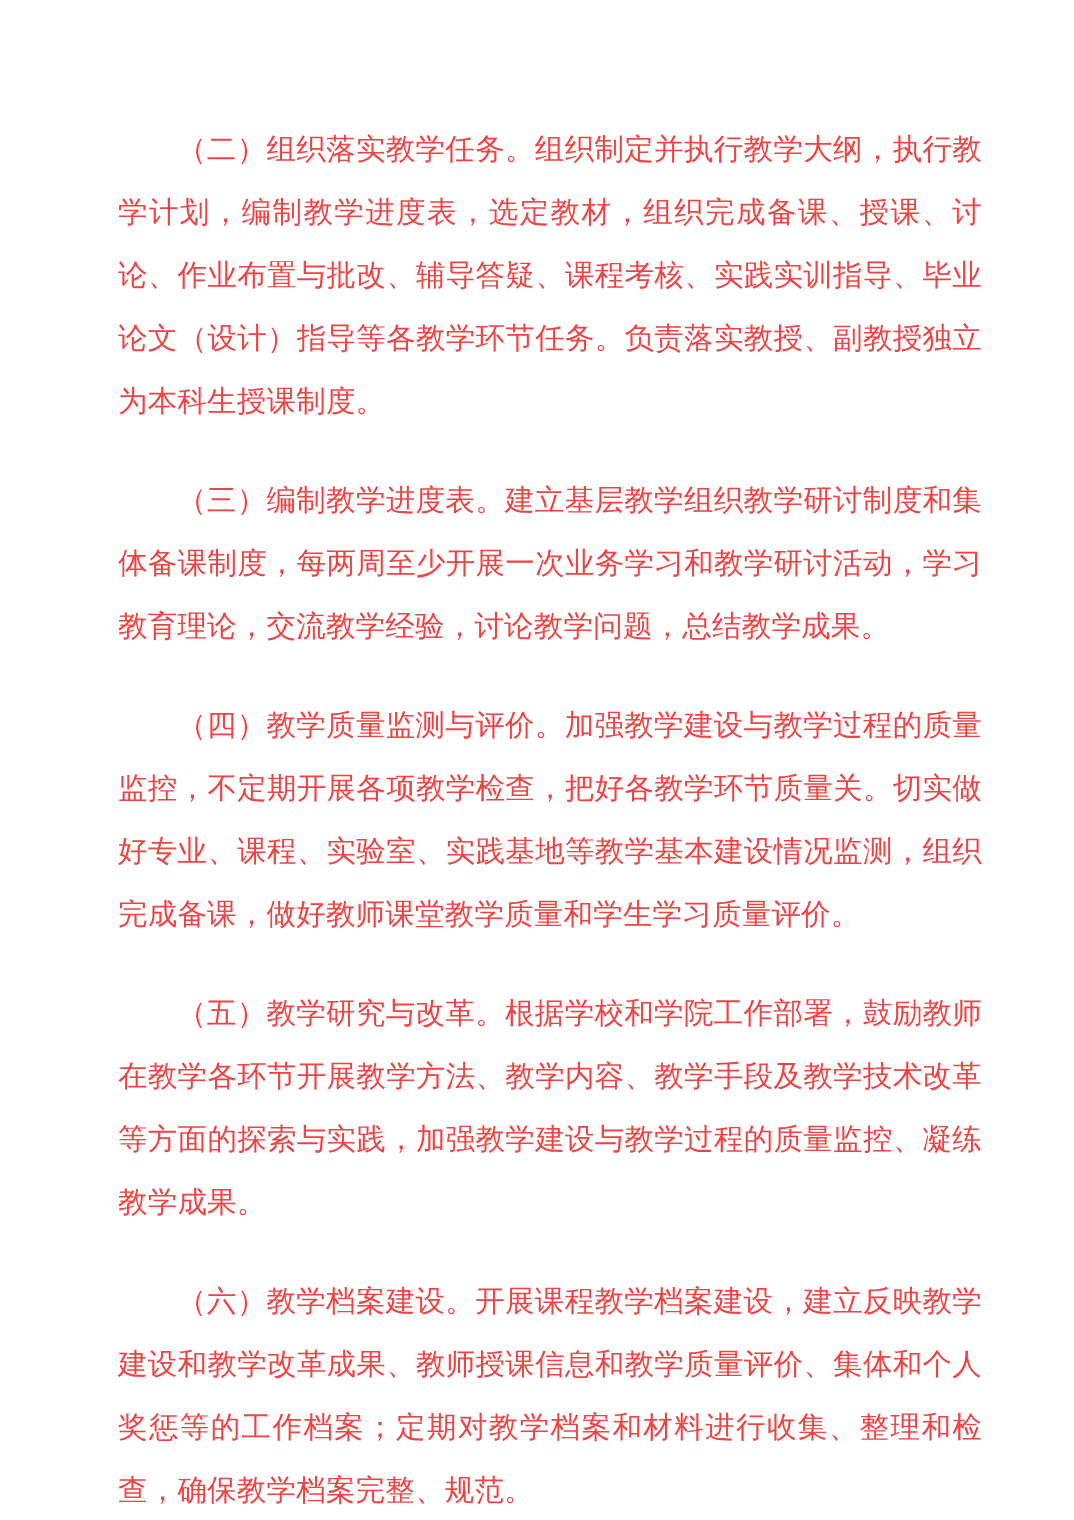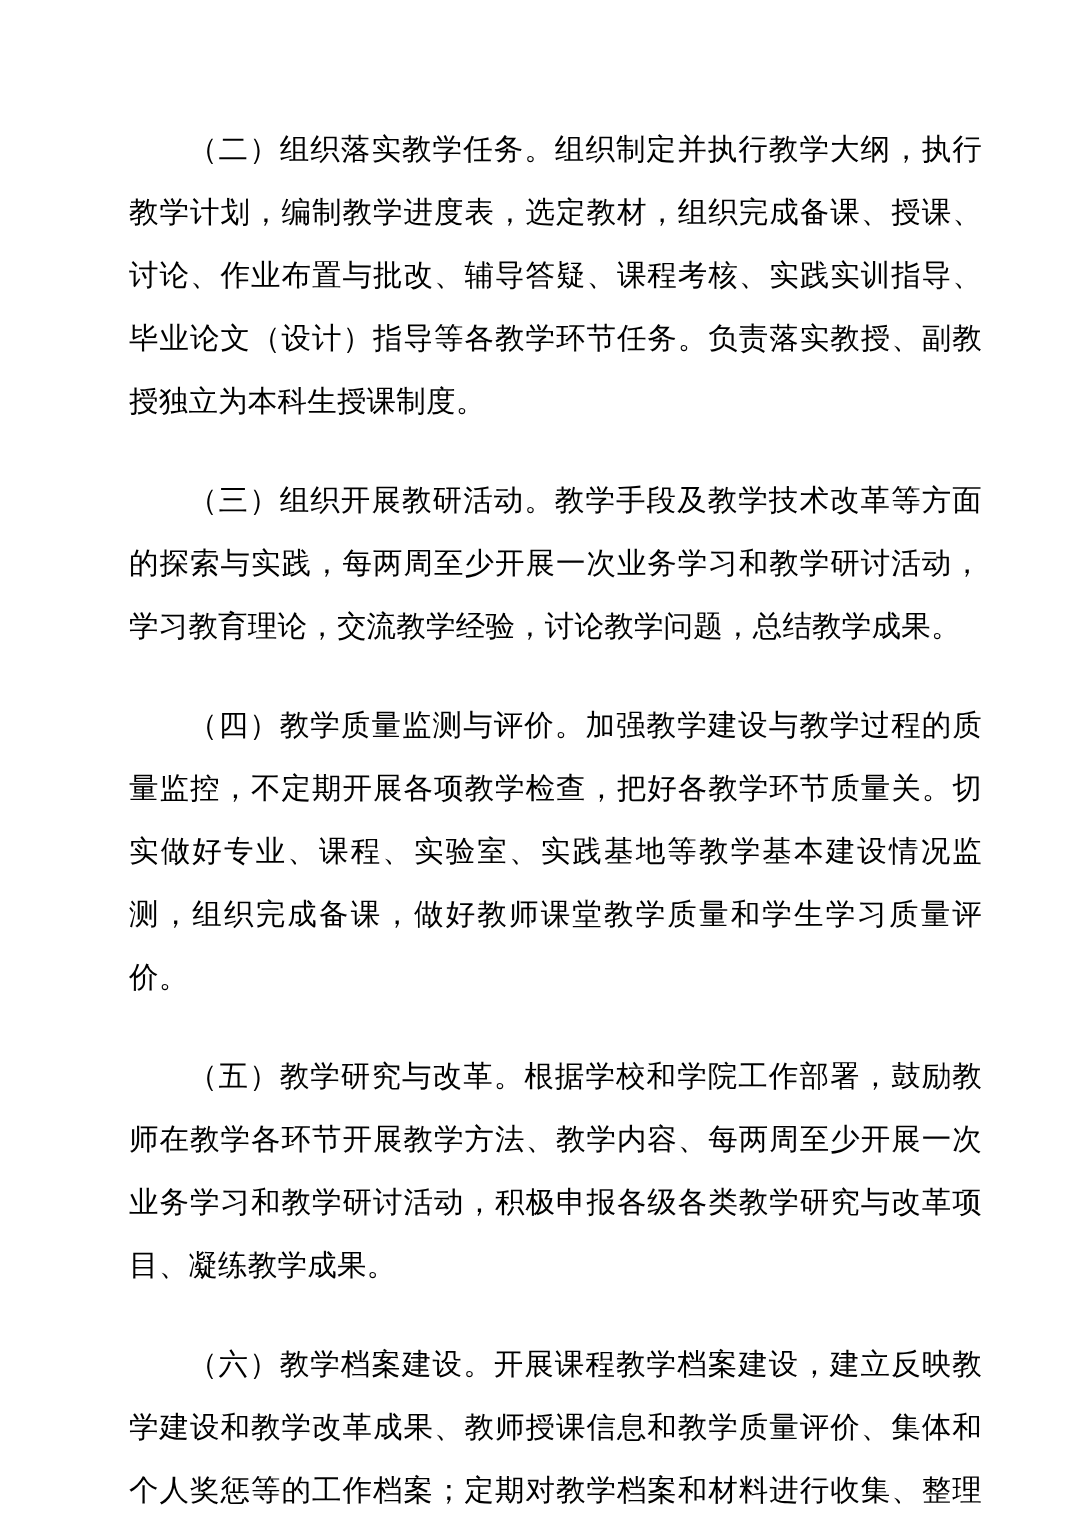--- a/index.html
+++ b/index.html
@@ -24,33 +24,33 @@
   }
   .doc-body {
     display: block;
   }
   .para {
     font-size: 29.5px;
     line-height: 63px;
     text-align: justify;
     text-justify: inter-ideograph;
     letter-spacing: 0.2px;
-    margin: 0 0 36px 11px;
+    margin: 0 0 36px 0;
     text-indent: 2em;
-    color: #000000;
+    color: #ef4444;
     font-weight: 500;
   }
   .para:last-child {
     margin-bottom: 0;
   }
 </style>
 </head>
 <body>
 
 <div class="page">
   <div class="doc-body">
     <p class="para">（二）组织落实教学任务。组织制定并执行教学大纲，执行教学计划，编制教学进度表，选定教材，组织完成备课、授课、讨论、作业布置与批改、辅导答疑、课程考核、实践实训指导、毕业论文（设计）指导等各教学环节任务。负责落实教授、副教授独立为本科生授课制度。</p>
-    <p class="para">（三）组织开展教研活动。教学手段及教学技术改革等方面的探索与实践，每两周至少开展一次业务学习和教学研讨活动，学习教育理论，交流教学经验，讨论教学问题，总结教学成果。</p>
+    <p class="para">（三）编制教学进度表。建立基层教学组织教学研讨制度和集体备课制度，每两周至少开展一次业务学习和教学研讨活动，学习教育理论，交流教学经验，讨论教学问题，总结教学成果。</p>
     <p class="para">（四）教学质量监测与评价。加强教学建设与教学过程的质量监控，不定期开展各项教学检查，把好各教学环节质量关。切实做好专业、课程、实验室、实践基地等教学基本建设情况监测，组织完成备课，做好教师课堂教学质量和学生学习质量评价。</p>
-    <p class="para">（五）教学研究与改革。根据学校和学院工作部署，鼓励教师在教学各环节开展教学方法、教学内容、每两周至少开展一次业务学习和教学研讨活动，积极申报各级各类教学研究与改革项目、凝练教学成果。</p>
+    <p class="para">（五）教学研究与改革。根据学校和学院工作部署，鼓励教师在教学各环节开展教学方法、教学内容、教学手段及教学技术改革等方面的探索与实践，加强教学建设与教学过程的质量监控、凝练教学成果。</p>
     <p class="para">（六）教学档案建设。开展课程教学档案建设，建立反映教学建设和教学改革成果、教师授课信息和教学质量评价、集体和个人奖惩等的工作档案；定期对教学档案和材料进行收集、整理和检查，确保教学档案完整、规范。</p>
   </div>
 </div>
 
 </body></html>

